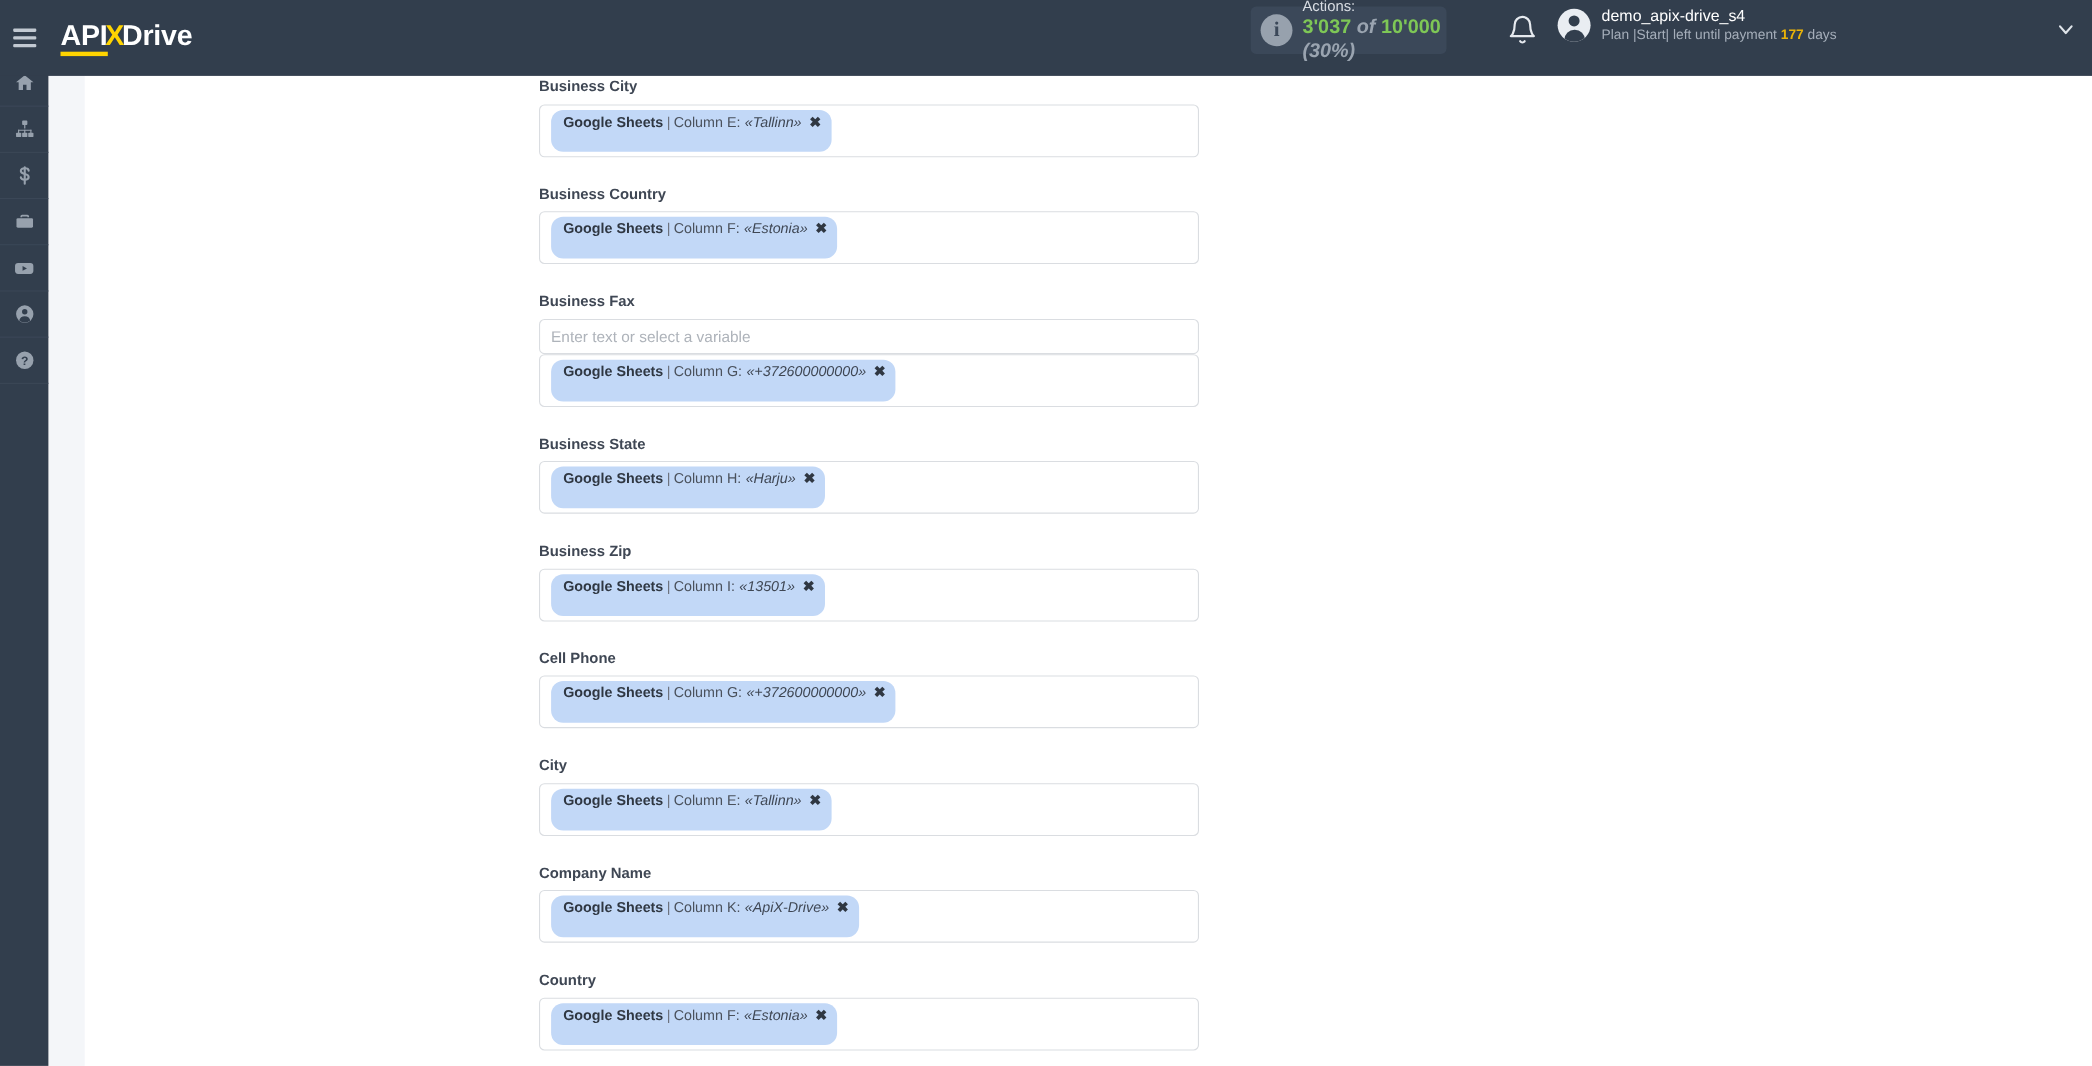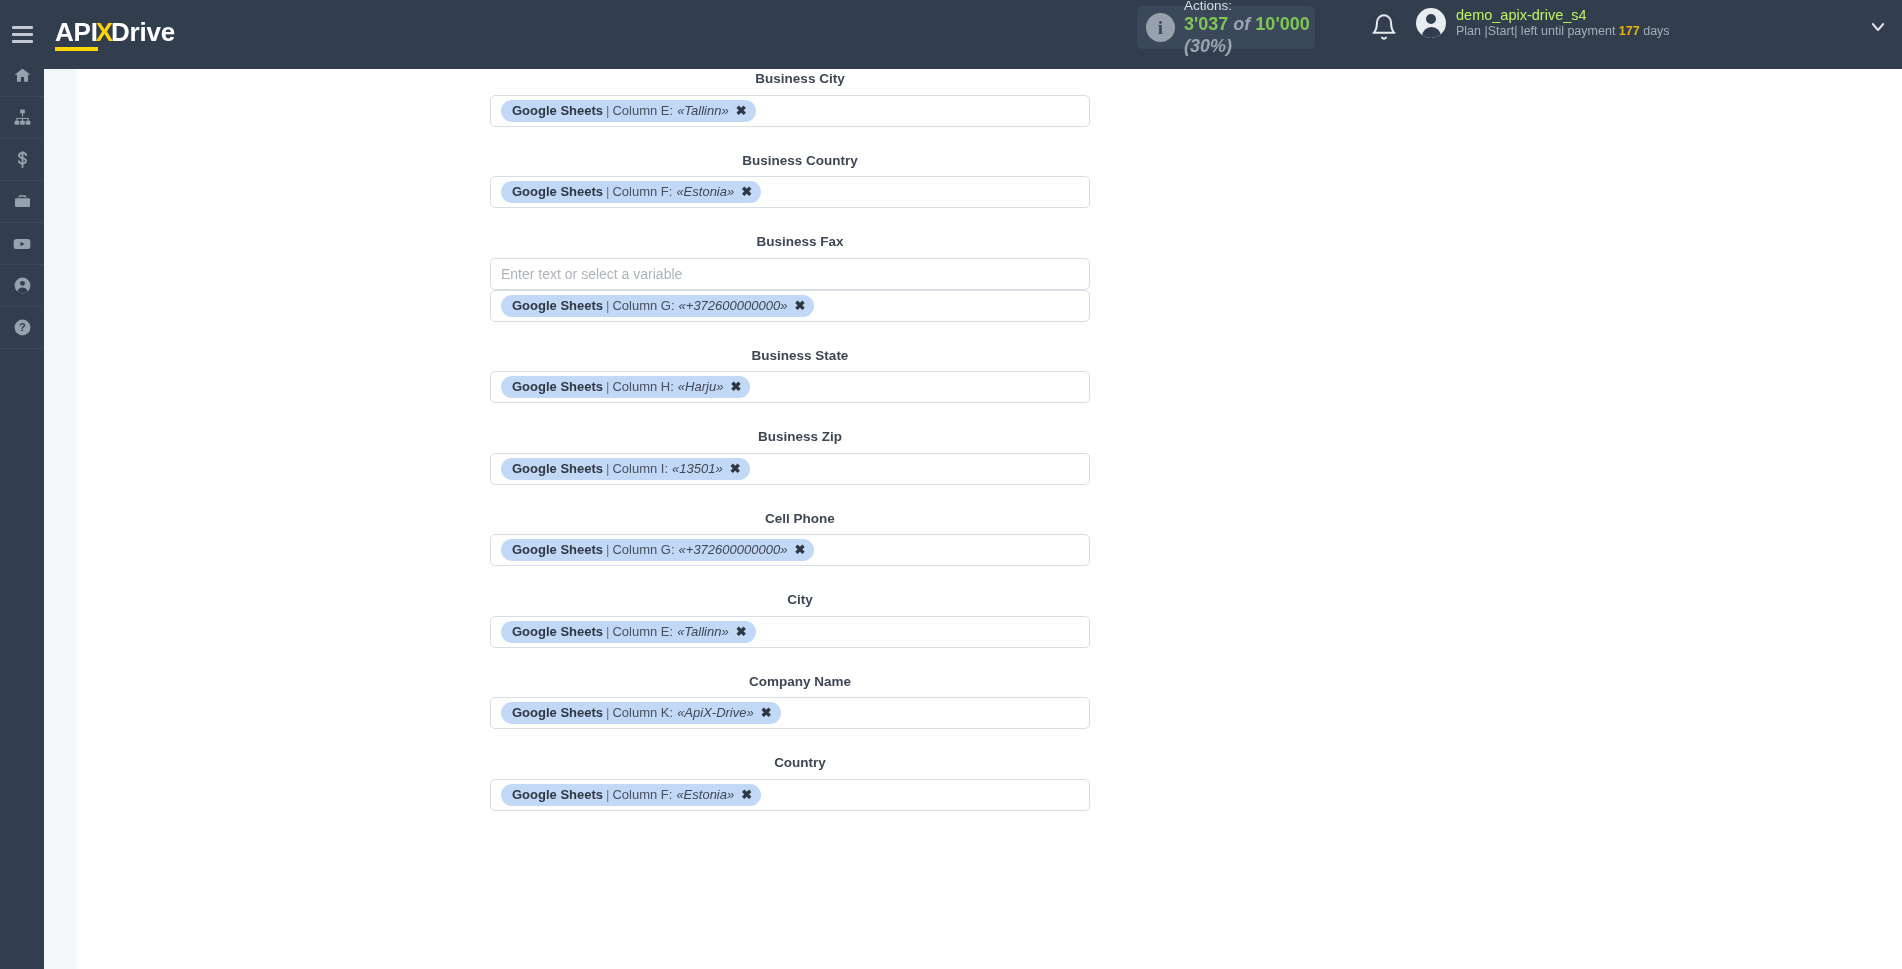--- a/index.html
+++ b/index.html
@@ -134,21 +134,21 @@
     content: "";
     position: absolute;
     width: 19px; height: 13px;
     border-radius: 10px 10px 0 0;
     background: #323e4d;
     left: 5.5px; top: 19px;
   }
   .user-text { margin-left: 10px; line-height: 1.25; }
   .user-name {
     font-size: 14.5px;
-    color: #bef264;
+    color: #ffffff;
     font-weight: normal;
   }
   .user-plan {
     font-size: 12.5px;
     color: #a5aeba;
   }
   .user-plan b { color: #eab308; font-weight: bold; }
   .chev {
     position: absolute;
     left: 1869px; top: 18px;
@@ -193,21 +193,21 @@
     background: #ffffff;
     overflow: hidden;
   }
 
   .form {
     position: absolute;
     left: 413px;
     top: -10px;
     width: 620px;
   }
-  .field { margin-bottom: 0; text-align: center; }
+  .field { margin-bottom: 0; }
   .field-label {
     font-size: 13.5px;
     font-weight: bold;
     color: #3f4754;
     margin-top: 27px;
     margin-bottom: 9px;
     line-height: 1;
   }
   .input-box {
     width: 600px;
@@ -220,21 +220,21 @@
     padding: 4px 10px;
     cursor: text;
   }
   .placeholder {
     font-size: 14px;
     color: #aeb3ba;
   }
   .chip {
     background: #c2d8f7;
     border-radius: 11px;
-    padding: 3px 9px 4px 11px;
+    padding: 3px 9px 20px 11px;
     font-size: 13px;
     color: #3f4754;
     display: inline-flex;
     align-items: baseline;
     white-space: nowrap;
     cursor: default;
   }
   .chip .src { font-weight: bold; color: #2f3742; }
   .chip .sep { color: #6a717c; margin: 0 3px; }
   .chip .col { color: #4a515c; }

